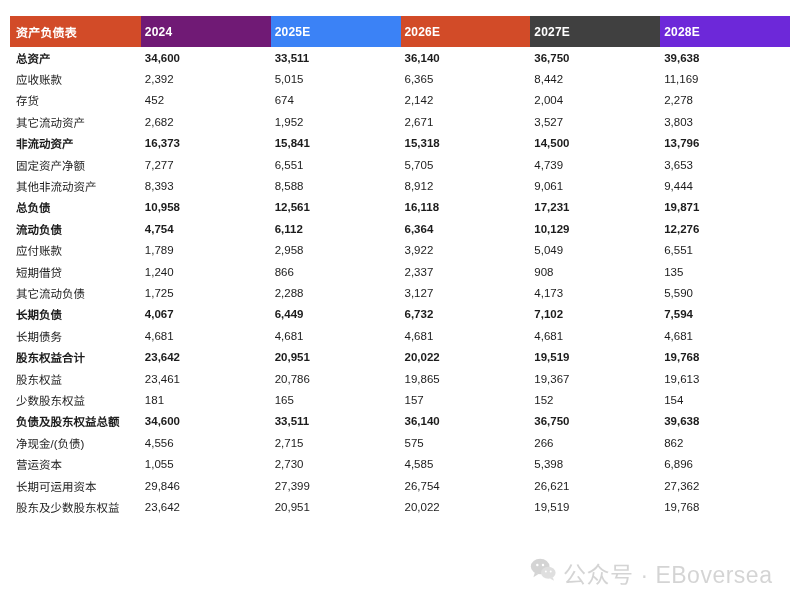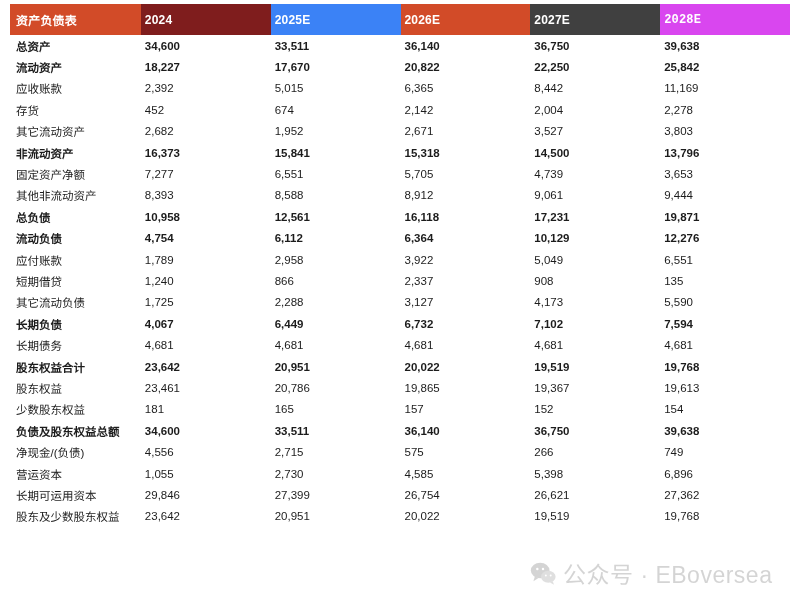--- a/index.html
+++ b/index.html
@@ -13,21 +13,21 @@
     background: #ffffff;
     font-family: "Liberation Sans", "DejaVu Sans", sans-serif;
     color: #1a1a1a;
     overflow: hidden;
   }
   #sheet {
     position: relative;
     width: 800px;
     height: 565px;
     box-sizing: border-box;
-    padding: 4px 10px;
+    padding: 16px 10px;
   }
   table.fin {
     width: 780px;
     border-collapse: collapse;
     table-layout: fixed;
     font-size: 11.5px;
   }
   table.fin col.c-label { width: 128px; }
   table.fin col.c-num   { width: 127px; }
 
@@ -64,21 +64,21 @@
   tbody tr.data-row.bold td {
     font-weight: bold;
   }
 
   
   #watermark {
     position: absolute;
     left: 530px;
     top: 556px;
     display: flex;
-    align-items: center;
+    align-items: flex-start;
     gap: 7px;
     opacity: 0.42;
     pointer-events: none;
     user-select: none;
   }
   #watermark .wm-text {
     font-size: 23px;
     color: #9b9b9b;
     font-family: "Liberation Sans", "DejaVu Sans", sans-serif;
     letter-spacing: 0.5px;
@@ -101,44 +101,36 @@
       <col class="c-label">
       <col class="c-num">
         <col class="c-num">
         <col class="c-num">
         <col class="c-num">
         <col class="c-num">
     </colgroup>
     <thead>
       <tr class="hdr-row">
         <th class="h-label" style="background: rgb(210, 75, 40);">资产负债表</th>
-        <th class="h-num" style="background: #7f1d1d;">2024</th>
+        <th class="h-num" style="background: #701a75;">2024</th>
         <th class="h-num" style="background: #3b82f6;">2025E</th>
         <th class="h-num" style="background: rgb(210, 75, 40);">2026E</th>
         <th class="h-num" style="background: #404040;">2027E</th>
-        <th class="h-num" style="background: #d946ef; font-family: Liberation Mono, monospace;">2028E</th>
+        <th class="h-num" style="background: #6d28d9;">2028E</th>
       </tr>
     </thead>
     <tbody id="tbody">
         <tr class="data-row bold">
           <td class="cell-label">总资产</td>
           <td class="cell-num">34,600</td>
           <td class="cell-num">33,511</td>
           <td class="cell-num">36,140</td>
           <td class="cell-num">36,750</td>
           <td class="cell-num">39,638</td>
         </tr>
-        <tr class="data-row bold">
-          <td class="cell-label">流动资产</td>
-          <td class="cell-num">18,227</td>
-          <td class="cell-num">17,670</td>
-          <td class="cell-num">20,822</td>
-          <td class="cell-num">22,250</td>
-          <td class="cell-num">25,842</td>
-        </tr>
         <tr class="data-row">
           <td class="cell-label">应收账款</td>
           <td class="cell-num">2,392</td>
           <td class="cell-num">5,015</td>
           <td class="cell-num">6,365</td>
           <td class="cell-num">8,442</td>
           <td class="cell-num">11,169</td>
         </tr>
         <tr class="data-row">
           <td class="cell-label">存货</td>
@@ -267,21 +259,21 @@
           <td class="cell-num">36,140</td>
           <td class="cell-num">36,750</td>
           <td class="cell-num">39,638</td>
         </tr>
         <tr class="data-row">
           <td class="cell-label">净现金/(负债)</td>
           <td class="cell-num">4,556</td>
           <td class="cell-num">2,715</td>
           <td class="cell-num">575</td>
           <td class="cell-num">266</td>
-          <td class="cell-num">749</td>
+          <td class="cell-num">862</td>
         </tr>
         <tr class="data-row">
           <td class="cell-label">营运资本</td>
           <td class="cell-num">1,055</td>
           <td class="cell-num">2,730</td>
           <td class="cell-num">4,585</td>
           <td class="cell-num">5,398</td>
           <td class="cell-num">6,896</td>
         </tr>
         <tr class="data-row">

